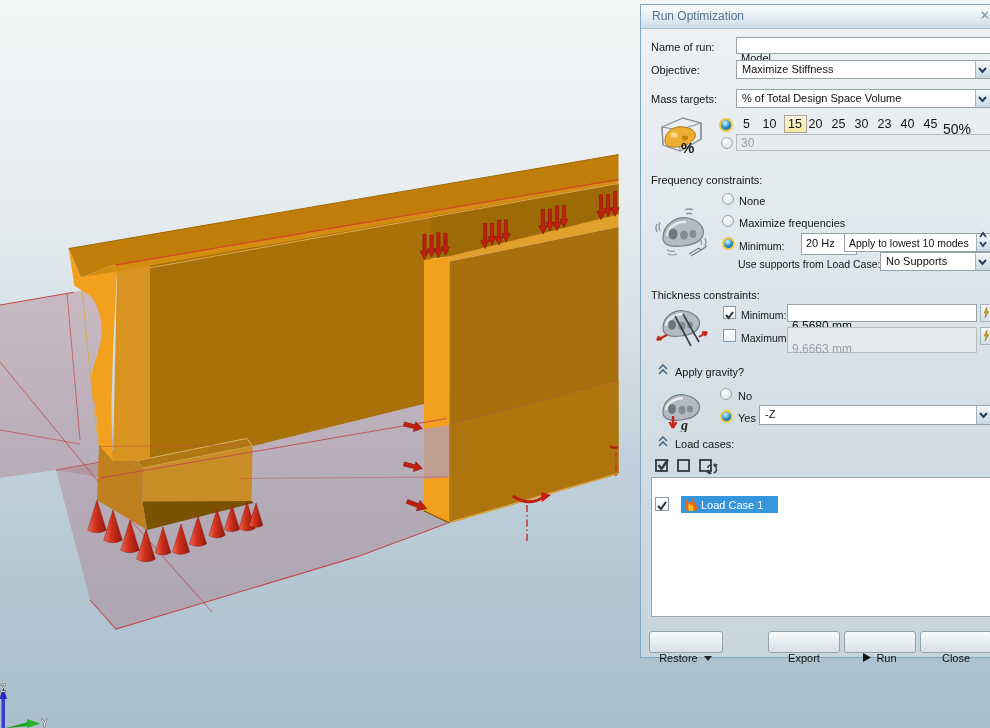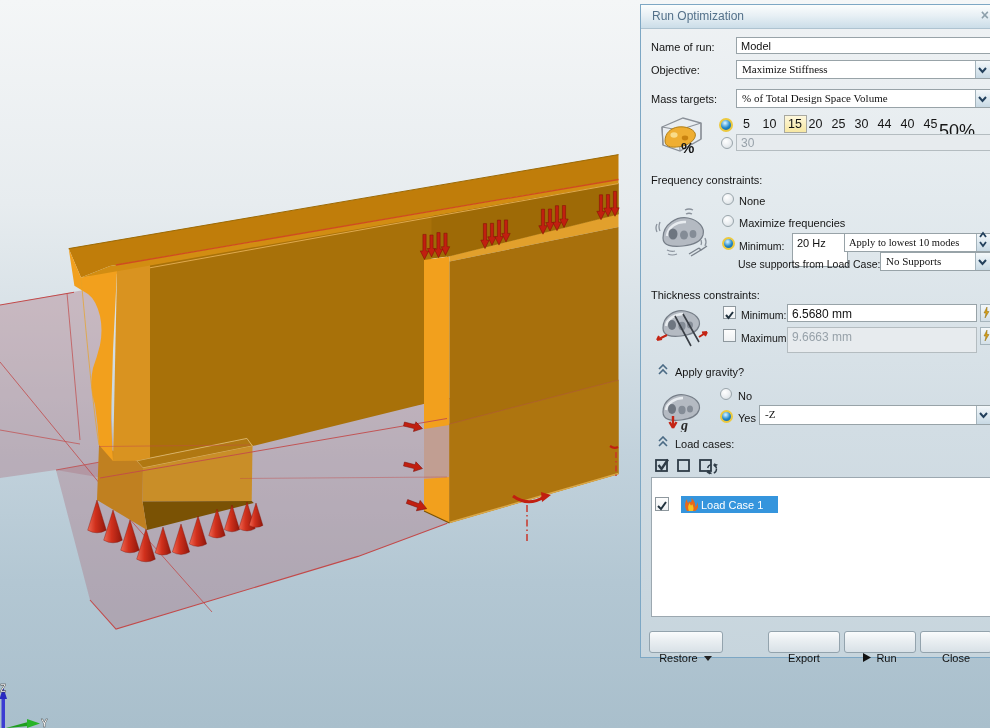--- a/index.html
+++ b/index.html
@@ -1,23 +1,23 @@
 <!DOCTYPE html>
 <html><head><meta charset="utf-8"><style>
 html,body{margin:0;padding:0;}
 body{width:990px;height:728px;overflow:hidden;position:relative;font-family:"Liberation Sans",sans-serif;}
 #scene{position:absolute;left:0;top:0;}
 #dlg{position:absolute;left:618px;top:4px;width:359px;height:654px;background:linear-gradient(#eff2f4,#e3eaee 30%,#d2dde4 65%,#c7d5dd);border:1px solid #7da7c4;box-sizing:border-box;margin-left:22px;}
 #ttl{height:23px;background:linear-gradient(#fbfdfd,#e8f0f5 45%,#cbdde8);border-bottom:1px solid #aec3d0;position:relative;}
 #ttl span{position:absolute;left:11px;top:4px;font-size:12px;color:#54718a;}
 #ttl .x{left:auto;right:9px;top:2px;font-size:14px;color:#8da0ab;font-weight:bold;}
 .lb{position:absolute;font-size:11px;color:#151515;white-space:nowrap;}
-.tf{position:absolute;background:#fff;border:1px solid #98a3a8;box-sizing:border-box;font-size:11px;color:#111;padding:2px 0 0 4px;}
+.tf{position:absolute;background:#fff;border:1px solid #98a3a8;box-sizing:border-box;font-size:11px;color:#111;padding:14px 0 0 4px;}
 .tfd{background:#e7ebee;border:1px solid #b4bcc0;color:#97a1a9;}
-.combo{position:absolute;background:#fff;border:1px solid #98a3a8;box-sizing:border-box;font-size:11px;color:#111;font-family:Liberation Serif, serif;}
+.combo{position:absolute;background:#fff;border:1px solid #98a3a8;box-sizing:border-box;font-size:11px;color:#111;}
 .combo .ct{position:absolute;left:5px;top:2px;white-space:nowrap;}
 .cbtn{position:absolute;right:0;top:0;bottom:0;width:14px;background:linear-gradient(#f4f8fa,#dfeaf1 45%,#c8d9e4);border-left:1px solid #a5b4bc;}
 .cbtn svg{position:absolute;left:2px;top:50%;margin-top:-4px;}
 .radio{position:absolute;width:12px;height:12px;border-radius:50%;background:radial-gradient(circle at 38% 32%,#ffffff,#e9edf0 55%,#cfd6da);border:1px solid #9aa5ab;box-sizing:border-box;}
 .radio.sel{border:2px solid #ecc93f;background:radial-gradient(circle at 40% 30%,#bfe8ff 8%,#2186c8 55%,#0a5d97);}
 .cb{position:absolute;width:13px;height:13px;background:linear-gradient(#fdfdfd,#eef1f3);border:1px solid #8e989e;box-sizing:border-box;}
 .btn{position:absolute;height:19px;background:linear-gradient(#fafcfd,#e9eef1 45%,#d8e1e7);border:1px solid #93a3ad;border-radius:3px;box-sizing:border-box;font-size:11px;color:#111;text-align:center;padding-top:20px;}
 </style></head>
 <body>
 <svg id="scene" width="990" height="728">
@@ -212,24 +212,24 @@
 </svg>
 <div class="lb" style="left:40px;top:134px;font-size:15px;font-weight:bold">%</div>
 <div class="radio sel" style="left:78px;top:113px;width:14px;height:14px"></div>
 <div style="position:absolute;left:143px;top:110px;width:23px;height:18px;background:linear-gradient(#fdf7dc,#f7e7a2);border:1px solid #a8a8a0;box-sizing:border-box"></div>
 <div class="lb" style="left:105.5px;top:112px;font-size:12.5px;transform:translateX(-50%)">5</div>
 <div class="lb" style="left:128.5px;top:112px;font-size:12.5px;transform:translateX(-50%)">10</div>
 <div class="lb" style="left:154px;top:112px;font-size:12.5px;transform:translateX(-50%)">15</div>
 <div class="lb" style="left:174.5px;top:112px;font-size:12.5px;transform:translateX(-50%)">20</div>
 <div class="lb" style="left:197.5px;top:112px;font-size:12.5px;transform:translateX(-50%)">25</div>
 <div class="lb" style="left:220.5px;top:112px;font-size:12.5px;transform:translateX(-50%)">30</div>
-<div class="lb" style="left:243.5px;top:112px;font-size:12.5px;transform:translateX(-50%)">44</div>
+<div class="lb" style="left:243.5px;top:112px;font-size:12.5px;transform:translateX(-50%)">23</div>
 <div class="lb" style="left:266.5px;top:112px;font-size:12.5px;transform:translateX(-50%)">40</div>
 <div class="lb" style="left:289.5px;top:112px;font-size:12.5px;transform:translateX(-50%)">45</div>
-<div class="lb" style="left:316px;top:116px;font-size:18px;transform:translateX(-50%)">50%</div>
+<div class="lb" style="left:316px;top:116px;font-size:14px;transform:translateX(-50%)">50%</div>
 <div class="radio" style="left:80px;top:132px"></div>
 <div class="tf tfd" style="left:95px;top:129px;width:255px;height:17px;font-size:12px;padding-top:1px">30</div>
 <div class="lb" style="left:10px;top:169px">Frequency constraints:</div>
 <svg style="position:absolute;left:14px;top:203px" width="56" height="52">
 <path d="M8,30 C8,16 22,8 33,10 C44,12 50,20 48,27 C46,33 38,37 28,38 C17,39 8,38 8,30 Z" fill="#b4bac2" stroke="#767e88" stroke-width="1.2"></path>
 <path d="M12,28 C13,19 22,13 31,14" fill="none" stroke="#e8ecf0" stroke-width="2.5"></path>
 <ellipse cx="18" cy="26" rx="4.5" ry="5.5" fill="#6e7680"></ellipse>
       <ellipse cx="29" cy="27" rx="4" ry="4.6" fill="#848c96"></ellipse>
       <ellipse cx="38" cy="26" rx="3.4" ry="4" fill="#848c96"></ellipse>
 <path d="M2,16 Q0,20 2,24 M5,14 Q3,19 5,23" stroke="#8a929c" stroke-width="1.3" fill="none"></path>
@@ -237,21 +237,21 @@
 <path d="M50,30 Q52,34 50,38 M46,32 Q47,35 46,37" stroke="#8a929c" stroke-width="1.3" fill="none"></path>
 <path d="M12,42 Q16,44 20,43 M13,46 Q17,48 22,46" stroke="#8a929c" stroke-width="1.2" fill="none"></path>
 <path d="M34,46 L44,40 M36,48 L46,42 M44,40 L46,42 L52,38" stroke="#7a828c" stroke-width="1.4" fill="none"></path>
 </svg>
 <div class="radio" style="left:81px;top:188px"></div>
 <div class="lb" style="left:98px;top:190px">None</div>
 <div class="radio" style="left:81px;top:210px"></div>
 <div class="lb" style="left:98px;top:212px">Maximize frequencies</div>
 <div class="radio sel" style="left:81px;top:232px;width:13px;height:13px"></div>
 <div class="lb" style="left:98px;top:235px;font-size:10.5px">Minimum:</div>
-<div class="tf" style="left:151px;top:228px;width:56px;height:34px;font-size:11px;padding-top:3px">20 Hz</div>
+<div class="tf" style="left:160px;top:228px;width:56px;height:22px;font-size:11px;padding-top:3px">20 Hz</div>
 <div class="combo" style="left:203px;top:228px;width:147px;height:19px">
       <span class="ct" style="top:3px;left:4px;font-size:10.5px">Apply to lowest 10 modes</span>
 <span class="cbtn" style="width:13px">
         <svg width="11" height="17" style="position:absolute;left:1px;top:1px">
           <polyline points="2,6 5,2 8,6" fill="none" stroke="#23405c" stroke-width="1.8"></polyline>
           <polyline points="2,11 5,15 8,11" fill="none" stroke="#23405c" stroke-width="1.8"></polyline>
         </svg>
       </span>
     </div>
 <div class="lb" style="left:97px;top:253px;font-size:10.5px">Use supports from Load Case:</div>

